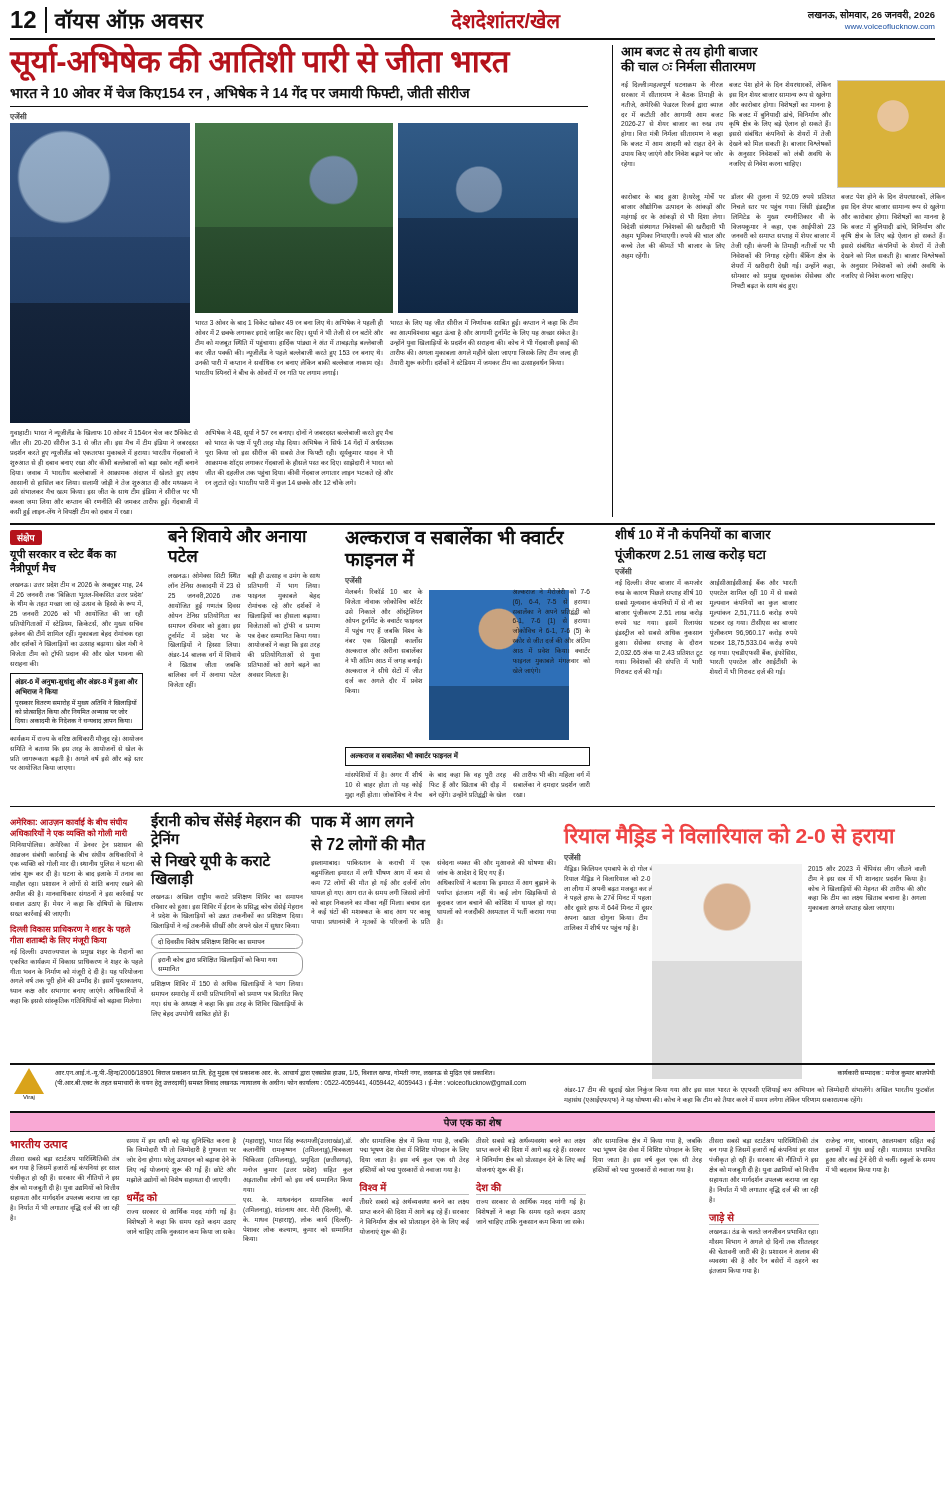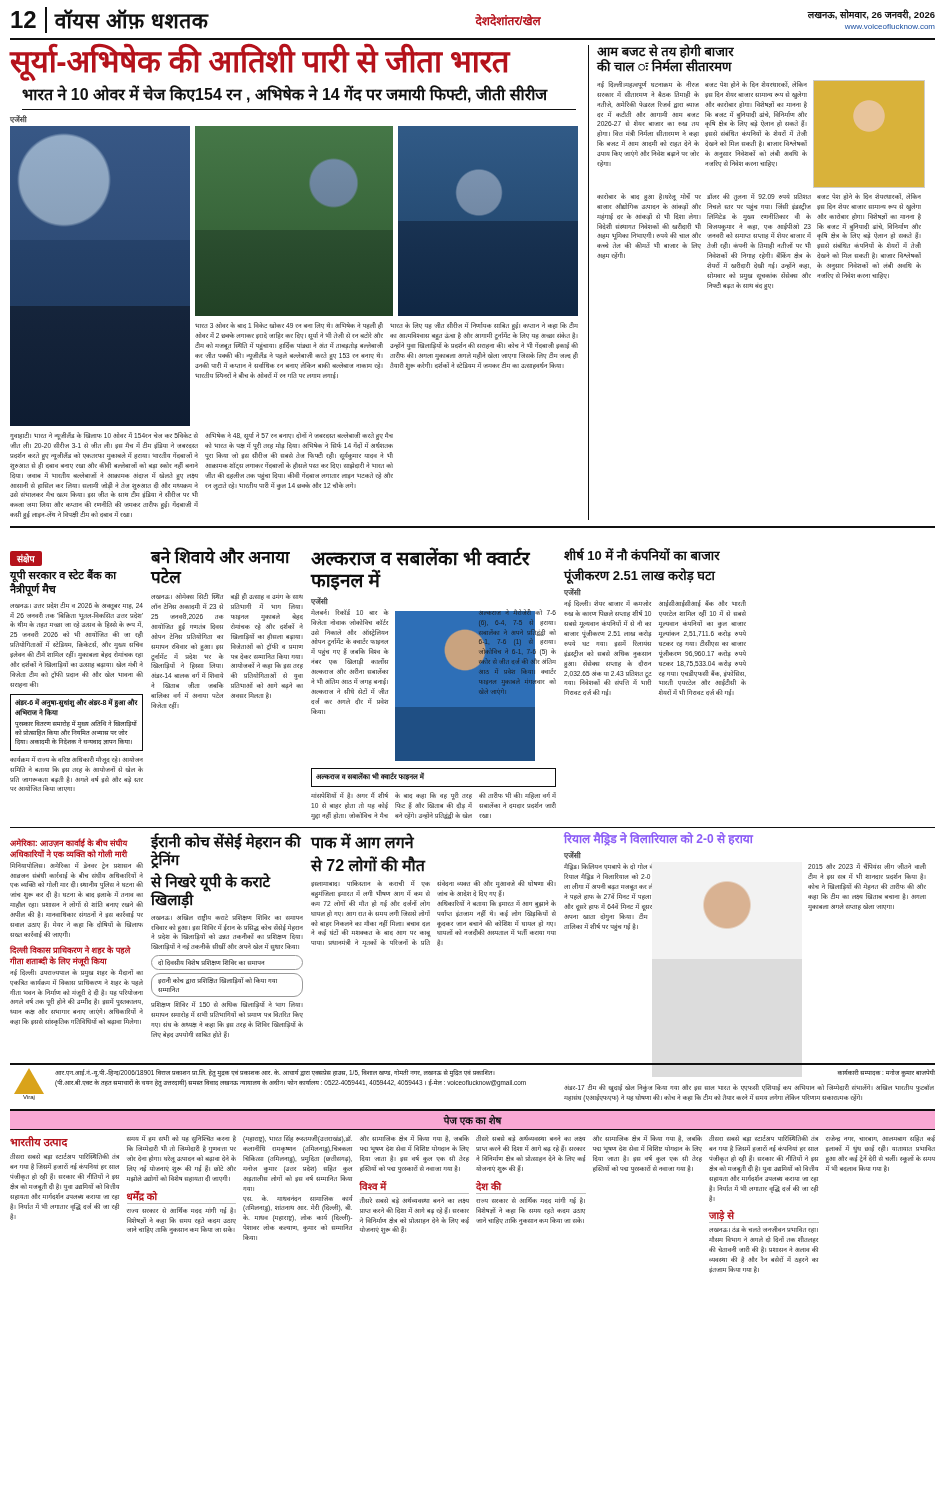--- a/index.html
+++ b/index.html
@@ -12,35 +12,35 @@
     overflow: hidden;
   }
   .page { width:945px; height:1104px; padding: 6px 10px; position:relative; }
 
   
   .masthead { display:flex; align-items:center; border-bottom:2px solid #111; padding-bottom:4px; }
   .mh-page { font-size:24px; font-weight:bold; padding-right:8px; }
   .mh-sep { width:2px; background:#111; height:26px; margin-right:8px; }
   .mh-title { font-size:21px; font-weight:bold; letter-spacing:0.5px; }
   .mh-center { flex:1; text-align:center; }
-  .mh-center .sec { color:#b5121b; font-size:12px; font-weight:bold; }
+  .mh-center .sec { color:#b5121b; font-size:20px; font-weight:bold; }
   .mh-right { text-align:right; font-size:9px; line-height:1.4; }
   .mh-right .dt { font-weight:bold; font-size:9.5px; }
   .mh-right .web { color:#1a4ea0; font-size:8px; }
   .agency { font-size:7.5px; font-weight:bold; color:#444; margin-bottom:2px; }
   .body-txt { font-size:6.6px; line-height:1.5; text-align:justify; color:#1a1a1a; }
 
   
-  .top { display:flex; gap:0; margin-top:5px; }
+  .top { display:flex; gap:24px; margin-top:5px; }
   .lead { width:578px; }
   .lead-head {
     font-size:31px; font-weight:bold; color:#b5121b; line-height:1.1;
     letter-spacing:-0.3px;
   }
-  .lead-sub { font-size:16px; font-weight:bold; margin:4px 12px 4px; border-bottom:1px solid #111; padding-bottom:4px;}
+  .lead-sub { font-size:14px; font-weight:bold; margin:4px 0 4px; border-bottom:1px solid #111; padding-bottom:4px;}
   .lead-photos { display:flex; gap:5px; }
   .ph { position:relative; overflow:hidden; }
   .ph1 { width:180px; height:300px; }
   .ph2 { width:198px; height:190px; }
   .ph3 { width:180px; height:190px; }
 
   
   .pha { background:
       radial-gradient(circle at 30% 18%, #8fa9c6 0 16%, transparent 17%),
       linear-gradient(#2b4d7e 0 38%, #20406d 38% 60%, #12243f 60% 100%);
@@ -63,21 +63,21 @@
   .tr-head { font-size:13px; font-weight:bold; line-height:1.15; }
   .tr-body { display:flex; gap:6px; margin-top:5px; }
   .tr-c { width:104px; }
   .tr-photo { width:112px; height:108px; border:1px solid #ccc;
     background:
       radial-gradient(circle at 50% 33%, #e8c49a 0 17%, transparent 18%),
       linear-gradient(#d9b23a 0 100%);
   }
 
   
-  .band { display:flex; gap:8px; margin-top:6px; border-top:2px solid #111; padding-top:20px; }
+  .band { display:flex; gap:25px; margin-top:6px; border-top:2px solid #111; padding-top:2px; }
   .col { }
   .sub-hd { font-size:8.2px; font-weight:bold; color:#b5121b; margin:4px 0 2px; }
 
   .c1 { width:133px; }
   .c1 .badge { background:#b5121b; color:#fff; font-size:9px; font-weight:bold;
       display:inline-block; padding:1px 7px; border-radius:2px; margin-bottom:3px;}
   .c1 h3 { font-size:11px; margin:0 0 4px; line-height:1.25; }
   .c2 { width:152px; }
   .c2 h2 { font-size:17px; margin:0 0 4px; line-height:1.18; }
   .c3 { width:245px; }
@@ -97,21 +97,21 @@
   .threecol { column-count:3; column-gap:7px; }
 
   
   .mid { display:flex; gap:8px; margin-top:6px; border-top:1px solid #111; padding-top:5px; }
   .m1 { width:133px; }
   .m2 { width:152px; }
   .m3 { width:245px; }
   .m5 { width:182px; }
   .m2 h2 { font-size:15px; margin:0 0 4px; line-height:1.2; }
   .m3 h2 { font-size:16px; margin:0 0 4px; line-height:1.2; }
-  .m5 h2 { font-size:12px; margin:0 0 4px; line-height:1.15; color:#8b5cf6; }
+  .m5 h2 { font-size:21px; margin:12px 0 4px; line-height:1.15; color:#ef4444; }
   .bullet { font-size:6.6px; border:1px solid #999; border-radius:9px; padding:2px 6px; margin:3px 0; display:block;}
   .mb-photo { width:150px; height:215px; float:right; margin:0 0 3px 4px;
     background:
       radial-gradient(circle at 50% 20%, #d9b292 0 12%, transparent 13%),
       linear-gradient(#f2f2f2 0 45%, #dcdcdc 45% 100%);
   }
 
   
   .contin { margin-top:6px; border-top:2px solid #111; }
   .contin-bar { text-align:center; font-size:10px; font-weight:bold; background:#f9a8d4; padding:2px; border-bottom:1px solid #111;}
@@ -130,21 +130,21 @@
   .foot-right { font-size:6.4px; text-align:right; line-height:1.6; }
 </style>
 </head>
 <body>
 
 <div class="page">
 
   <div class="masthead">
     <div class="mh-page">12</div>
     <div class="mh-sep"></div>
-    <div class="mh-title">वॉयस ऑफ़ धशतक</div>
+    <div class="mh-title">वॉयस ऑफ़ अवसर</div>
     <div class="mh-center">
       <span class="sec">देशदेशांतर/खेल</span>
     </div>
     <div class="mh-right">
       <div class="dt">लखनऊ, सोमवार, 26 जनवरी, 2026</div>
       <div class="web">www.voiceoflucknow.com</div>
     </div>
   </div>
 
   <div class="top">

